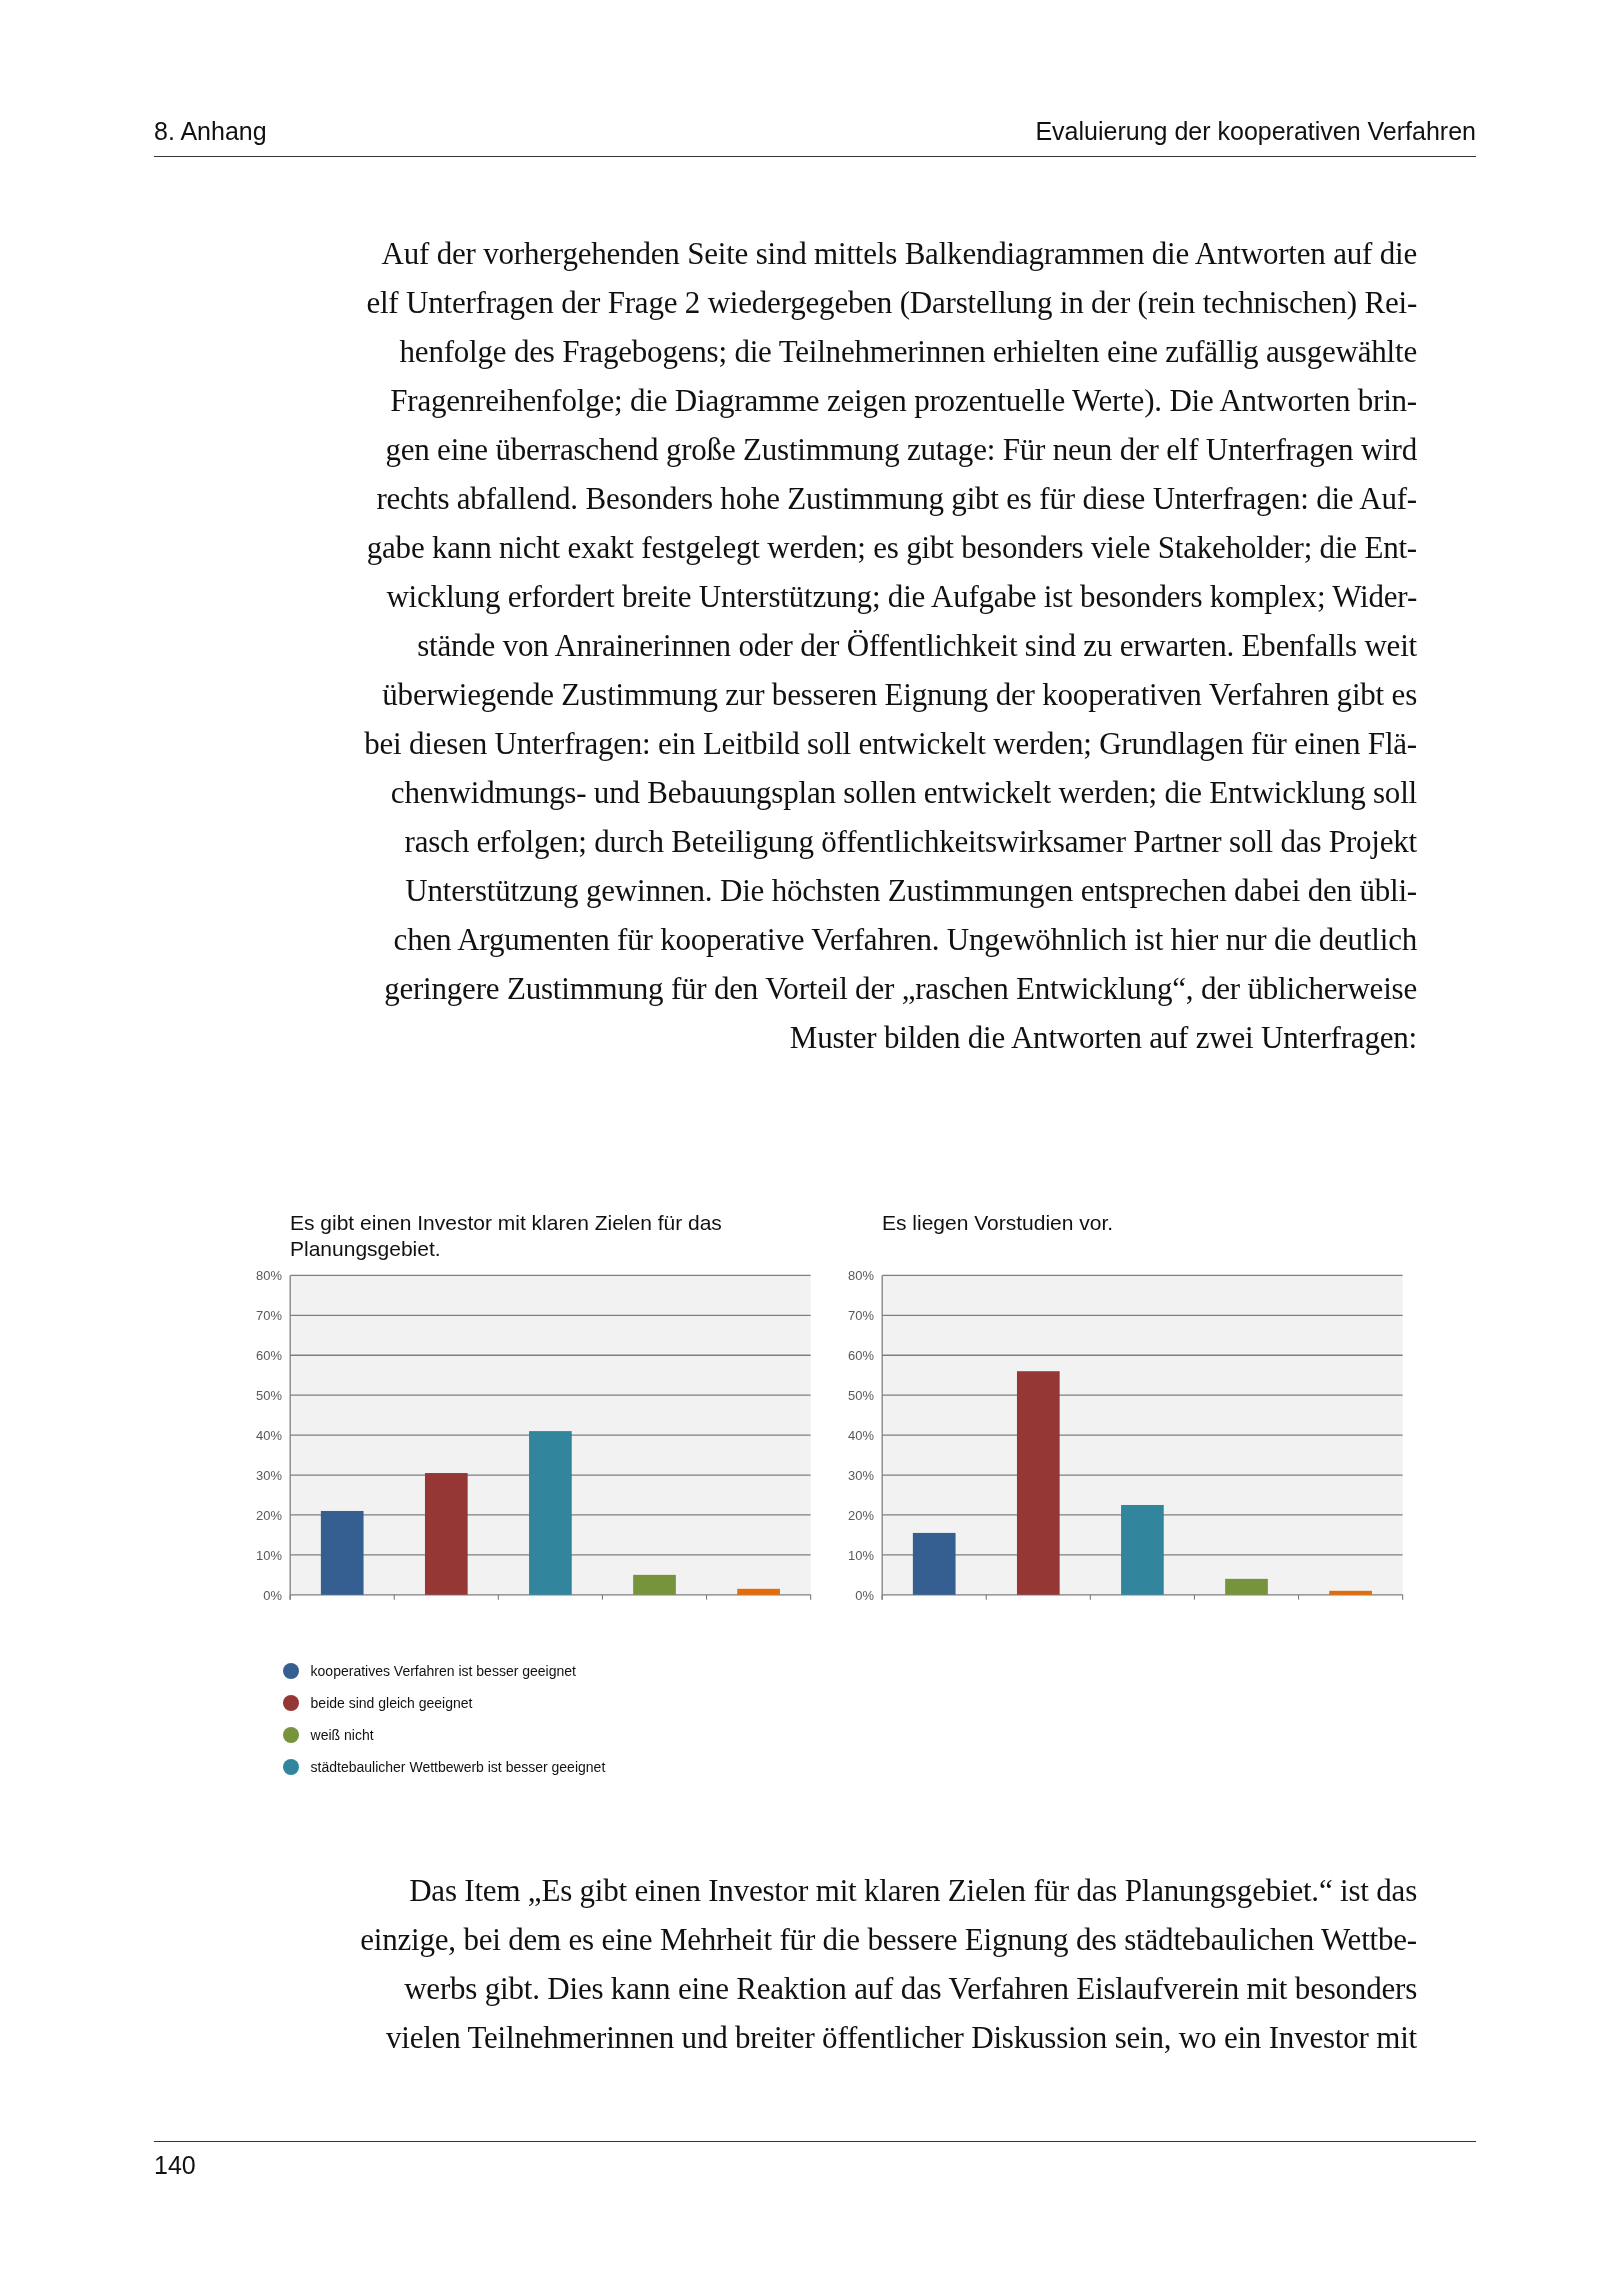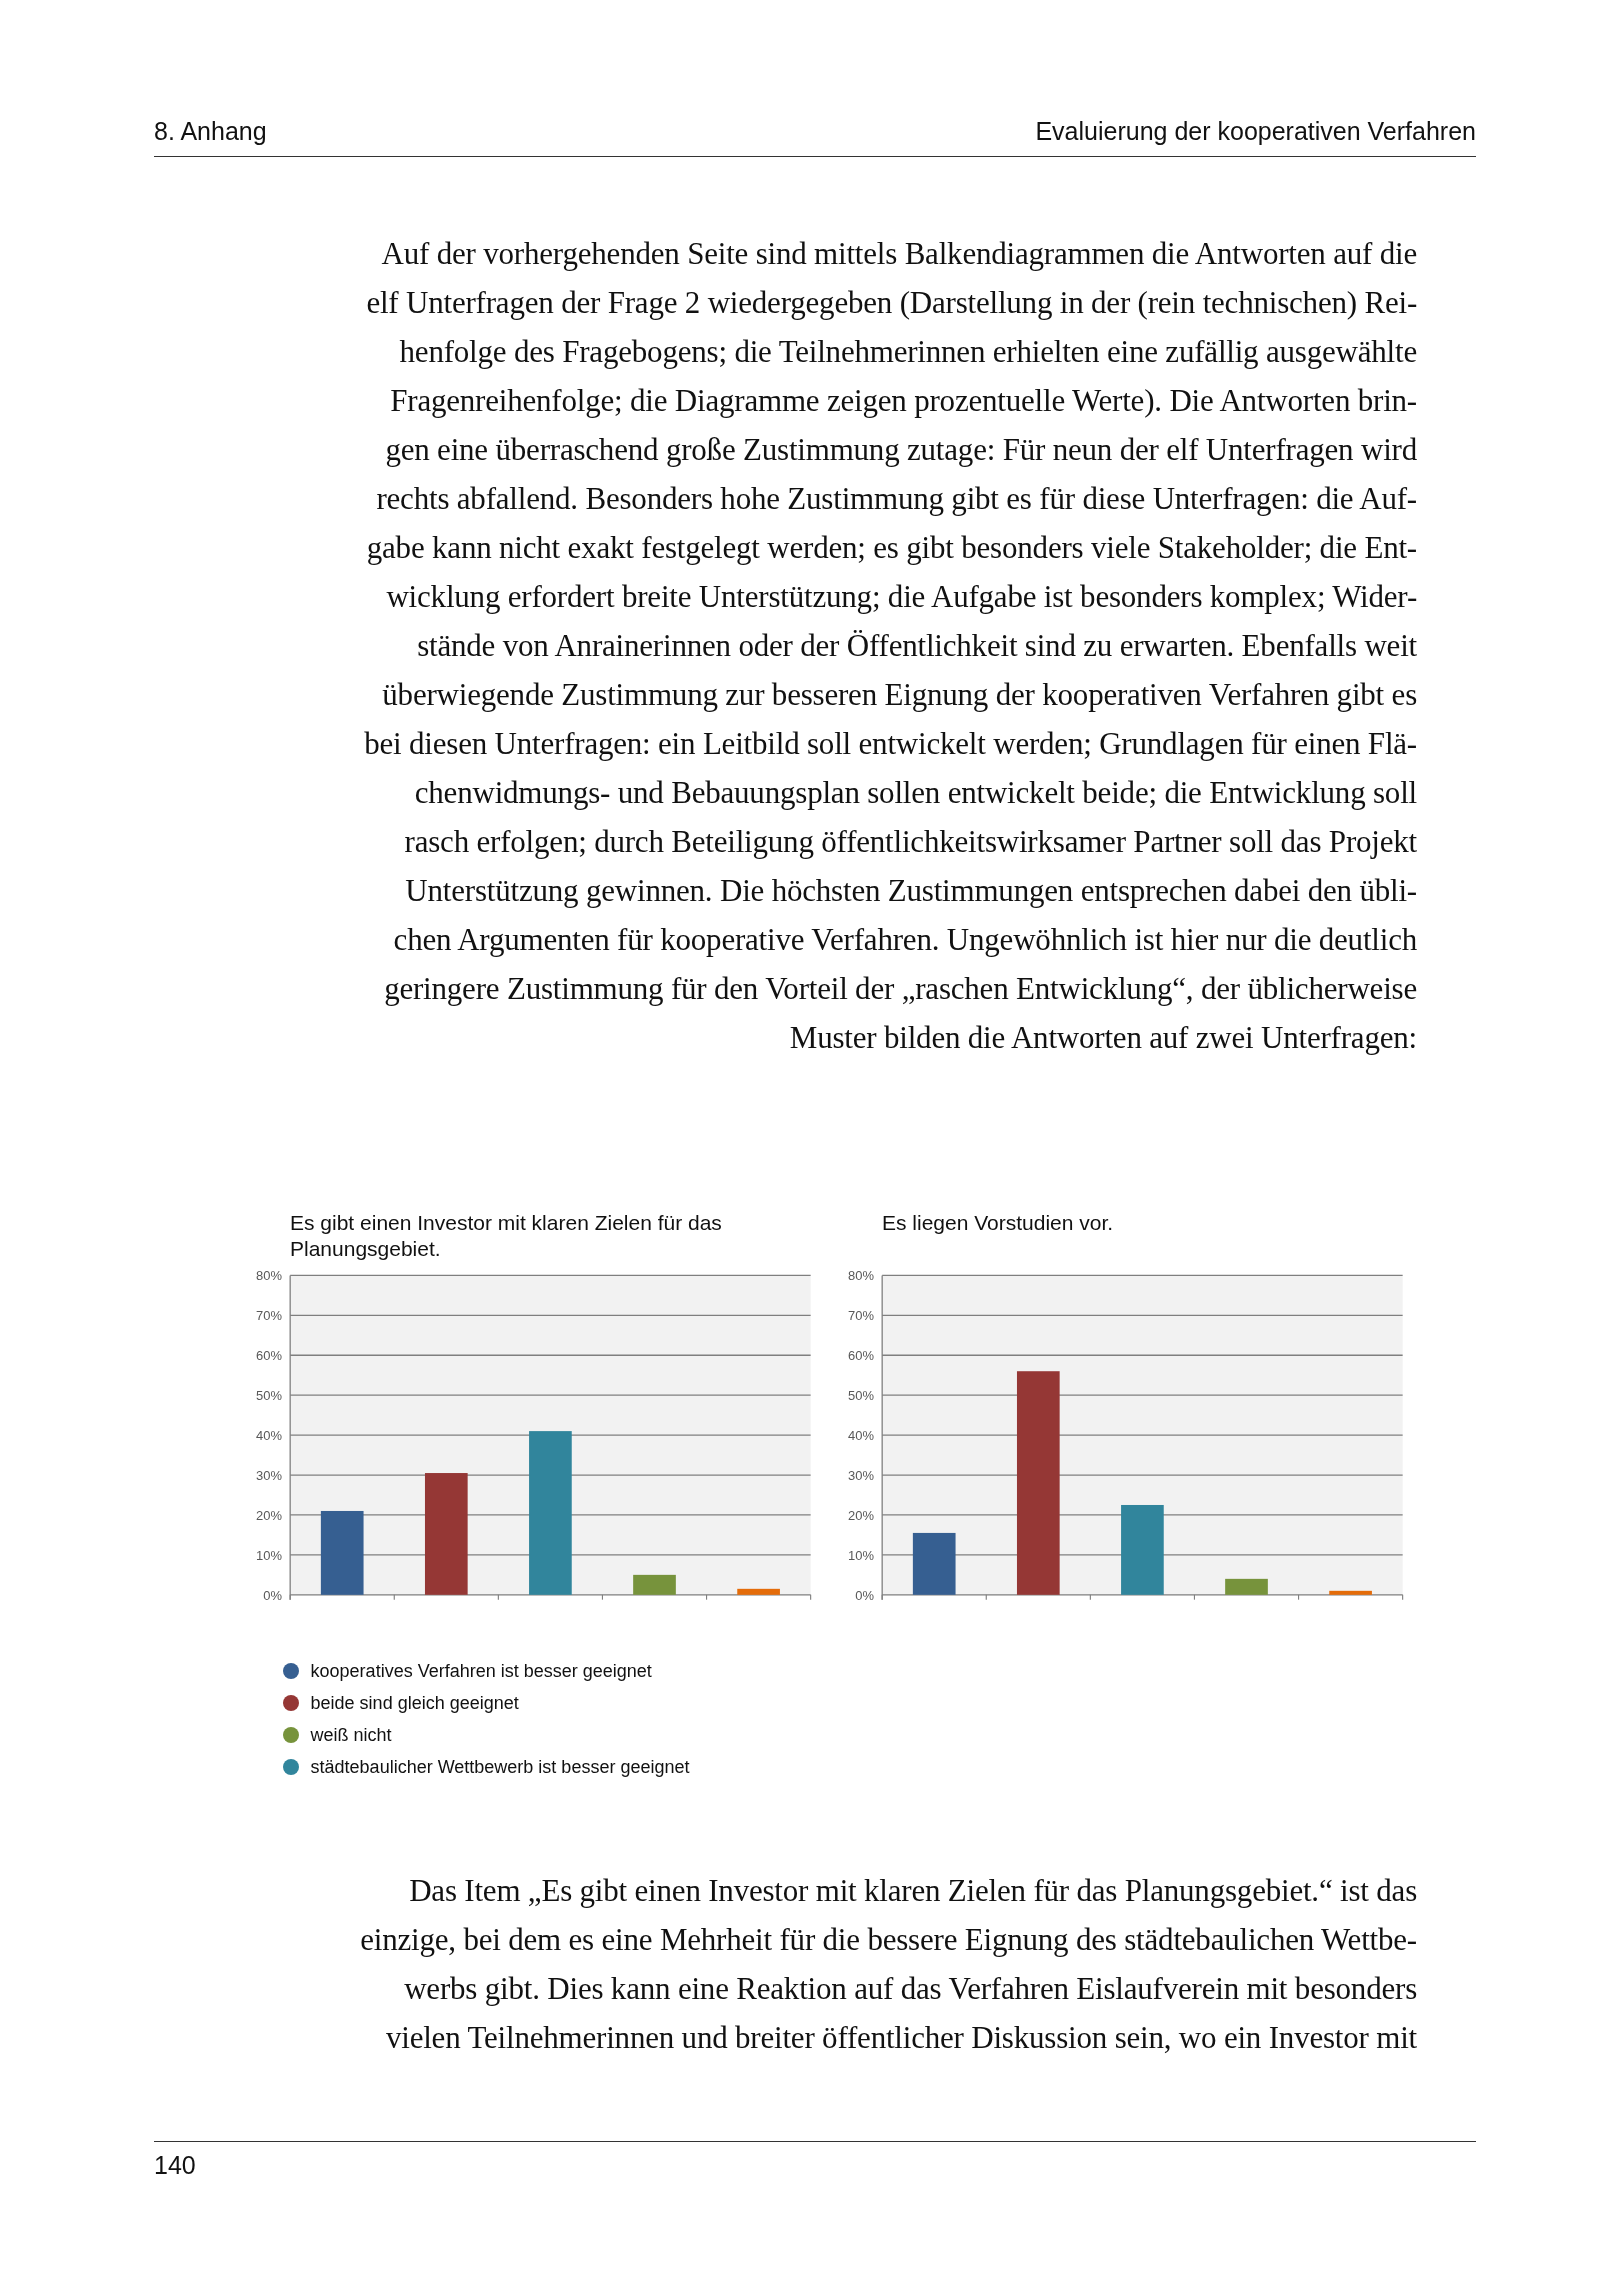--- a/index.html
+++ b/index.html
@@ -9,21 +9,21 @@
   .header .right { position: absolute; right: 0; top: 3.2px; }
   .body-text { position: absolute; left: 233px; width: 1184px; font-family: "Liberation Serif", "DejaVu Serif", serif; font-size: 31px; line-height: 49px; color: #111; letter-spacing: -0.2px; }
   .body-text .line { display: block; white-space: nowrap; text-align: right; }
   #para1 { top: 229px; }
   #para2 { top: 1866px; }
   .chart { position: absolute; }
   #chart-left { left: 243px; top: 1200px; width: 584px; height: 454px; }
   #chart-right { left: 835px; top: 1200px; width: 584px; height: 454px; }
   .chart-title { position: absolute; left: 47px; top: 9.7px; font-family: "Liberation Sans", sans-serif; font-size: 21px; line-height: 26px; color: #111; width: 527px; }
   .chart svg { position: absolute; left: 0; top: 0; }
-  .legend { position: absolute; left: 280px; top: 1655px; font-family: "Liberation Sans", sans-serif; font-size: 18px; }
+  .legend { position: absolute; left: 280px; top: 1655px; font-family: "Liberation Sans", sans-serif; font-size: 14px; }
   .legend-item { display: flex; align-items: center; height: 32px; }
   .legend-dot { width: 16px; height: 16px; border-radius: 50%; margin-right: 11.4px; margin-left: 3.2px; }
   .footer-line { position: absolute; left: 154px; top: 2141px; width: 1322px; border-top: 1.6px solid #333; }
   .page-number { position: absolute; left: 154px; top: 2151px; font-family: "Liberation Sans Narrow", "Liberation Sans", sans-serif; font-size: 25px; }
 </style>
 </head>
 <body>
 
 <div class="header">
   <span class="left">8. Anhang</span>
@@ -35,21 +35,21 @@
     <span class="line">elf Unterfragen der Frage 2 wiedergegeben (Darstellung in der (rein technischen) Rei-</span>
     <span class="line">henfolge des Fragebogens; die Teilnehmerinnen erhielten eine zufällig ausgewählte</span>
     <span class="line">Fragenreihenfolge; die Diagramme zeigen prozentuelle Werte). Die Antworten brin-</span>
     <span class="line">gen eine überraschend große Zustimmung zutage: Für neun der elf Unterfragen wird</span>
     <span class="line">rechts abfallend. Besonders hohe Zustimmung gibt es für diese Unterfragen: die Auf-</span>
     <span class="line">gabe kann nicht exakt festgelegt werden; es gibt besonders viele Stakeholder; die Ent-</span>
     <span class="line">wicklung erfordert breite Unterstützung; die Aufgabe ist besonders komplex; Wider-</span>
     <span class="line">stände von Anrainerinnen oder der Öffentlichkeit sind zu erwarten. Ebenfalls weit</span>
     <span class="line">überwiegende Zustimmung zur besseren Eignung der kooperativen Verfahren gibt es</span>
     <span class="line">bei diesen Unterfragen: ein Leitbild soll entwickelt werden; Grundlagen für einen Flä-</span>
-    <span class="line">chenwidmungs- und Bebauungsplan sollen entwickelt beide; die Entwicklung soll</span>
+    <span class="line">chenwidmungs- und Bebauungsplan sollen entwickelt werden; die Entwicklung soll</span>
     <span class="line">rasch erfolgen; durch Beteiligung öffentlichkeitswirksamer Partner soll das Projekt</span>
     <span class="line">Unterstützung gewinnen. Die höchsten Zustimmungen entsprechen dabei den übli-</span>
     <span class="line">chen Argumenten für kooperative Verfahren. Ungewöhnlich ist hier nur die deutlich</span>
     <span class="line">geringere Zustimmung für den Vorteil der „raschen Entwicklung“, der üblicherweise</span>
     <span class="line">Muster bilden die Antworten auf zwei Unterfragen:</span>
   </div>
 
 <div class="chart" id="chart-left">
   <div class="chart-title">
     <div>Es gibt einen Investor mit klaren Zielen für das</div>

